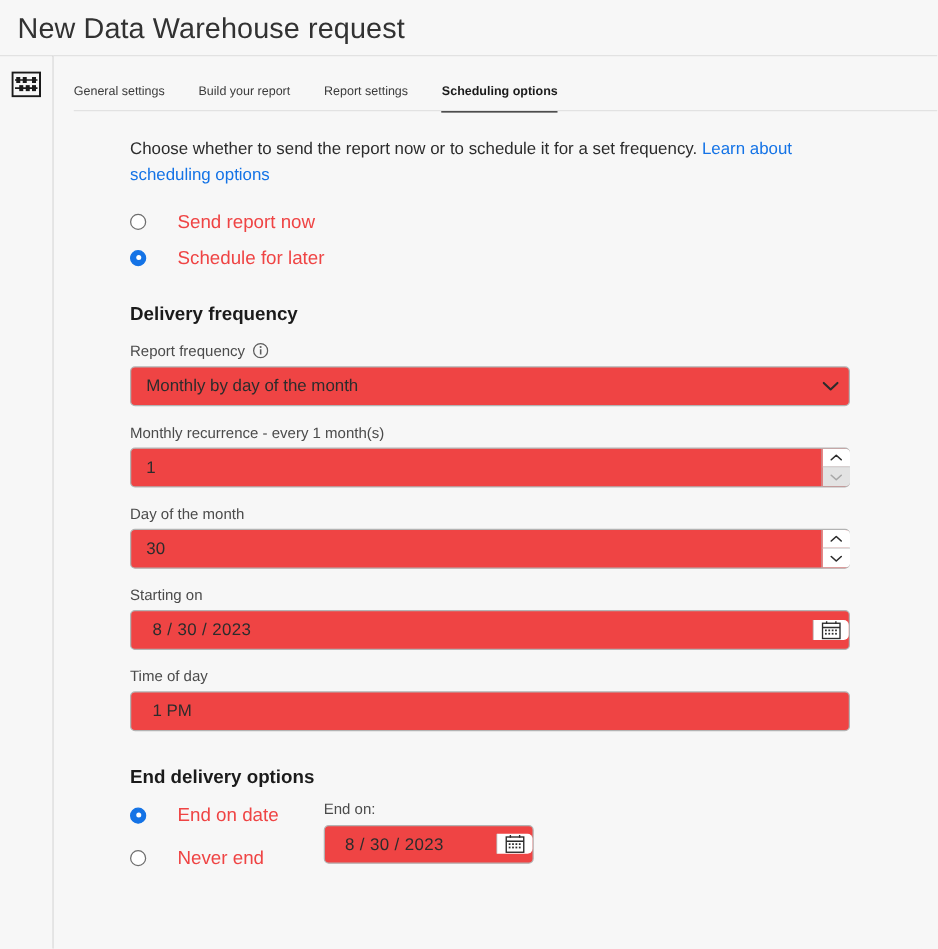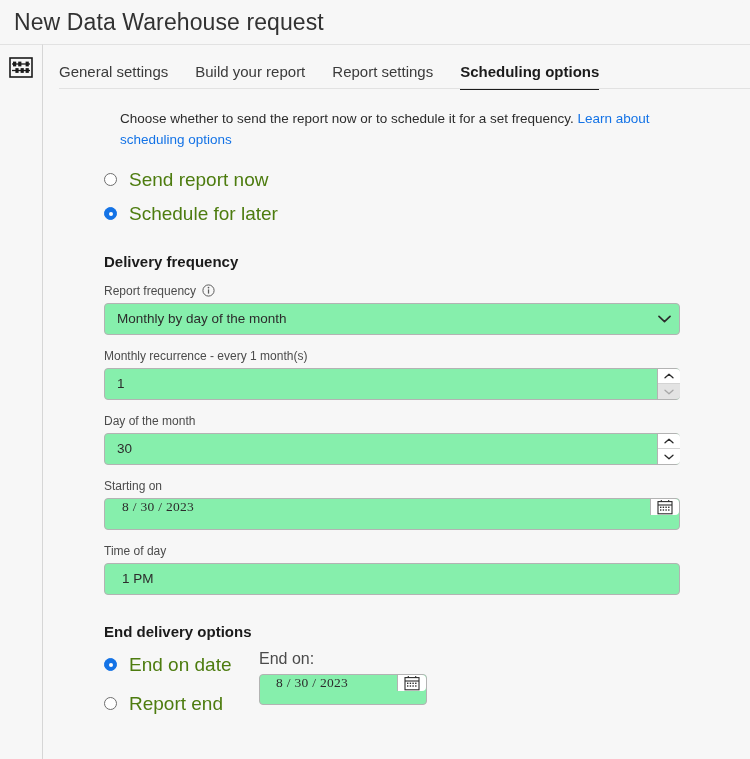--- a/index.html
+++ b/index.html
@@ -72,21 +72,21 @@
   
   .tabs {
     display: flex;
     align-items: flex-end;
     padding-left: 16px;
     height: 44px;
     box-sizing: border-box;
     position: relative;
   }
   .tab {
-    font-size: 15px;
+    font-size: 10px;
     color: #3b3b3b;
     padding: 0 0 10px 0;
     margin-right: 27px;
     white-space: nowrap;
     cursor: pointer;
     position: relative;
     line-height: 1;
   }
   .tab.active {
     font-weight: bold;
@@ -112,21 +112,21 @@
 
   
   .content {
     padding: 20px 0 0 61px;
   }
   .intro {
     font-size: 13.5px;
     line-height: 1.55;
     color: #2c2c2c;
     max-width: 580px;
-    margin: 0 0 18px 16px;
+    margin: 0 0 18px 0;
   }
   .link {
     color: #1473e6;
     text-decoration: none;
     cursor: pointer;
   }
 
   
   .radio-row {
     display: flex;
@@ -155,22 +155,23 @@
     left: 50%;
     top: 50%;
     width: 4px;
     height: 4px;
     margin-left: -2px;
     margin-top: -2px;
     border-radius: 50%;
     background: #ffffff;
   }
   .radio-label {
-    font-size: 19px;
-    color: #4d7c0f;
+    font-size: 15px;
+    color: #ef4444;
+    margin-left: 13px;
   }
 
   
   .section-heading {
     font-size: 15px;
     font-weight: bold;
     color: #1b1b1b;
     margin: 28px 0 14px 0;
   }
 
@@ -188,21 +189,21 @@
   .info-icon {
     width: 13px;
     height: 13px;
     display: inline-block;
   }
 
   
   .control {
     width: 576px;
     height: 32px;
-    background: #86efac;
+    background: #ef4444;
     border: 1px solid #b3b3b3;
     border-radius: 4px;
     box-sizing: border-box;
     display: flex;
     align-items: center;
     font-size: 13.5px;
     color: #2c2c2c;
     position: relative;
   }
   .control .value {
@@ -246,22 +247,21 @@
     border-top: 1px solid #d4d4d4;
   }
   .stepper-btn.disabled {
     background: #e3e3e3;
     cursor: default;
   }
 
   
   .date-control {
     display: flex;
-    align-items: flex-start;
-    font-family: Liberation Serif, serif;
+    align-items: center;
   }
   .date-control .value {
     display: flex;
     align-items: center;
     padding-left: 17px;
     letter-spacing: 0.3px;
   }
   .cal-btn {
     width: 28px;
     border-left: 1px solid #b3b3b3;
@@ -289,21 +289,21 @@
     width: 155px;
     padding-top: 4px;
   }
   .end-radios .radio-row {
     margin-bottom: 17px;
   }
   .end-date-col {
     padding-top: 0px;
   }
   .end-on-label {
-    font-size: 16px;
+    font-size: 12px;
     color: #4b4b4b;
     margin-bottom: 6px;
   }
   .end-date-control {
     width: 168px;
     height: 31px;
   }
   .end-date-control .value {
     padding-left: 16px;
     font-size: 13.5px;
@@ -466,21 +466,21 @@
           <div class="section-heading" style="margin-top:0;margin-bottom:10px;">End delivery options</div>
 
           <div class="end-grid">
             <div class="end-radios">
               <div class="radio-row">
                 <span class="radio checked"></span>
                 <span class="radio-label">End on date</span>
               </div>
               <div class="radio-row">
                 <span class="radio"></span>
-                <span class="radio-label">Report end</span>
+                <span class="radio-label">Never end</span>
               </div>
             </div>
 
             <div class="end-date-col">
               <div class="end-on-label">End on:</div>
               <div class="control date-control end-date-control">
                 <span class="value">8 / 30 / 2023</span>
                 <span class="cal-btn">
                   <svg width="16" height="16" viewBox="0 0 16 16" xmlns="http://www.w3.org/2000/svg">
                     <rect x="1" y="2.6" width="14" height="12.2" fill="none" stroke="#2c2c2c" stroke-width="1.1"></rect>

